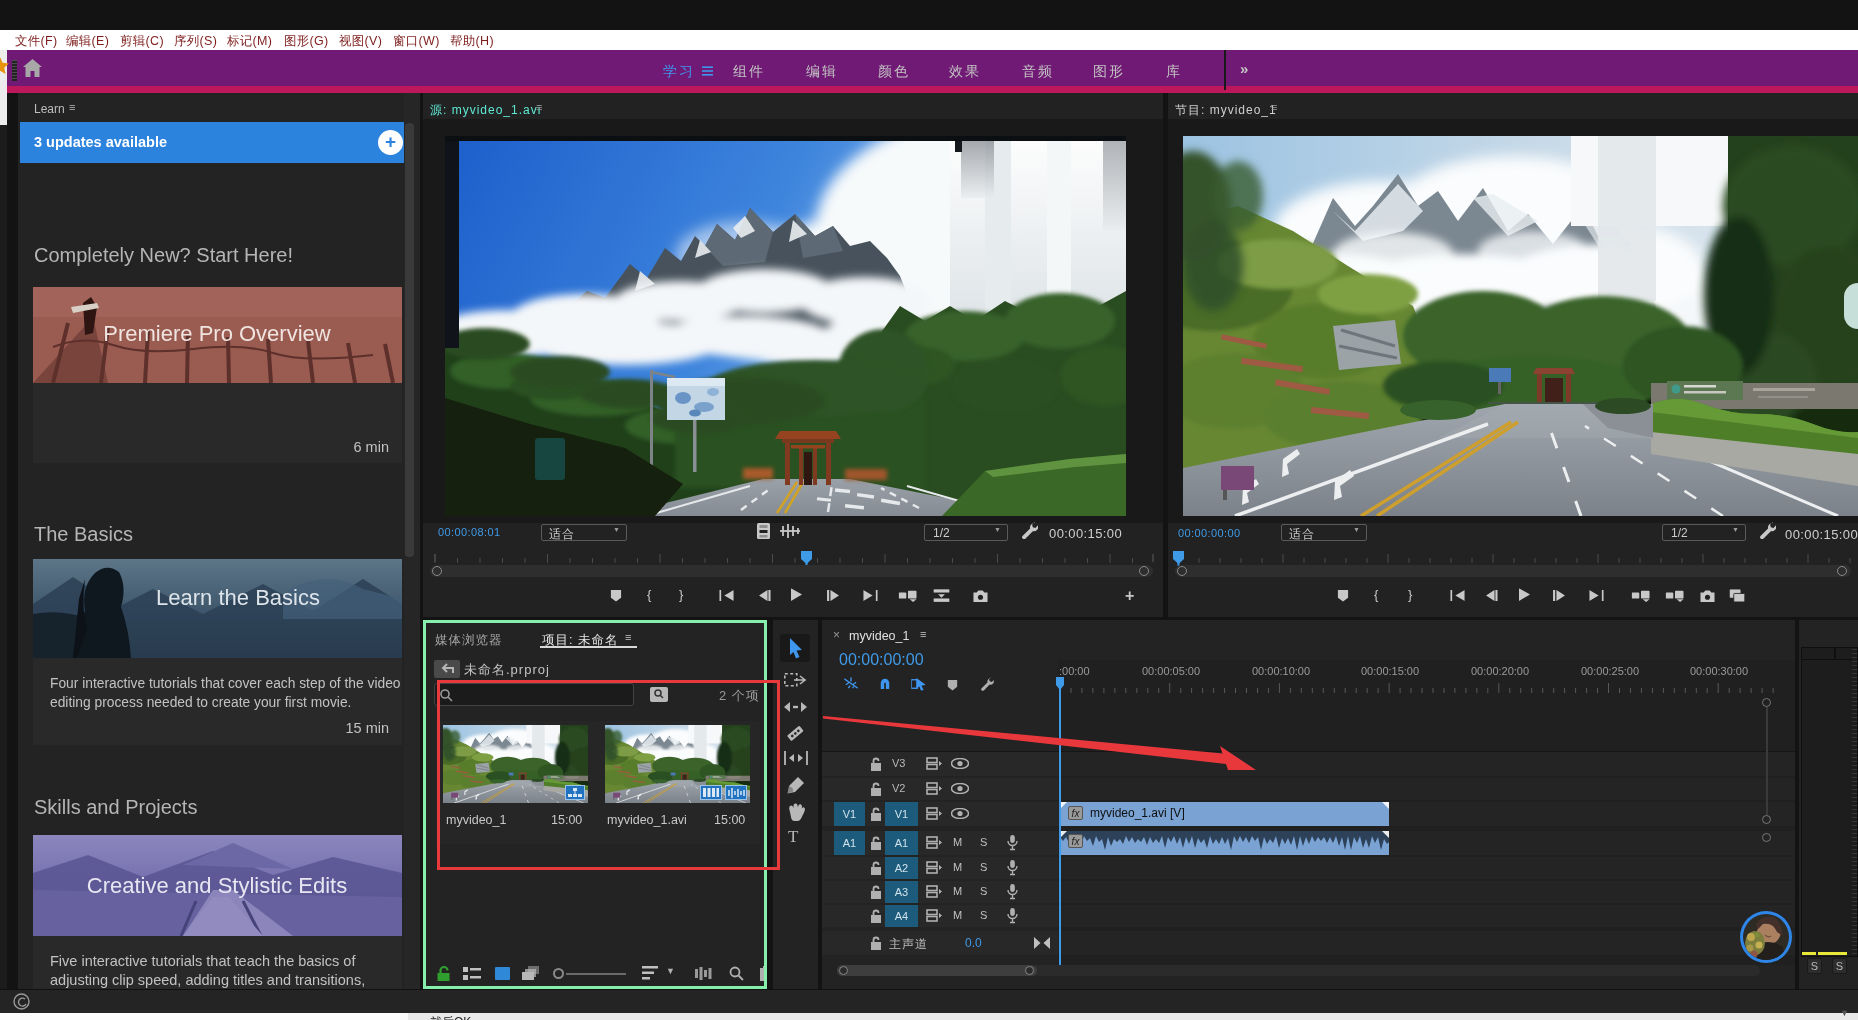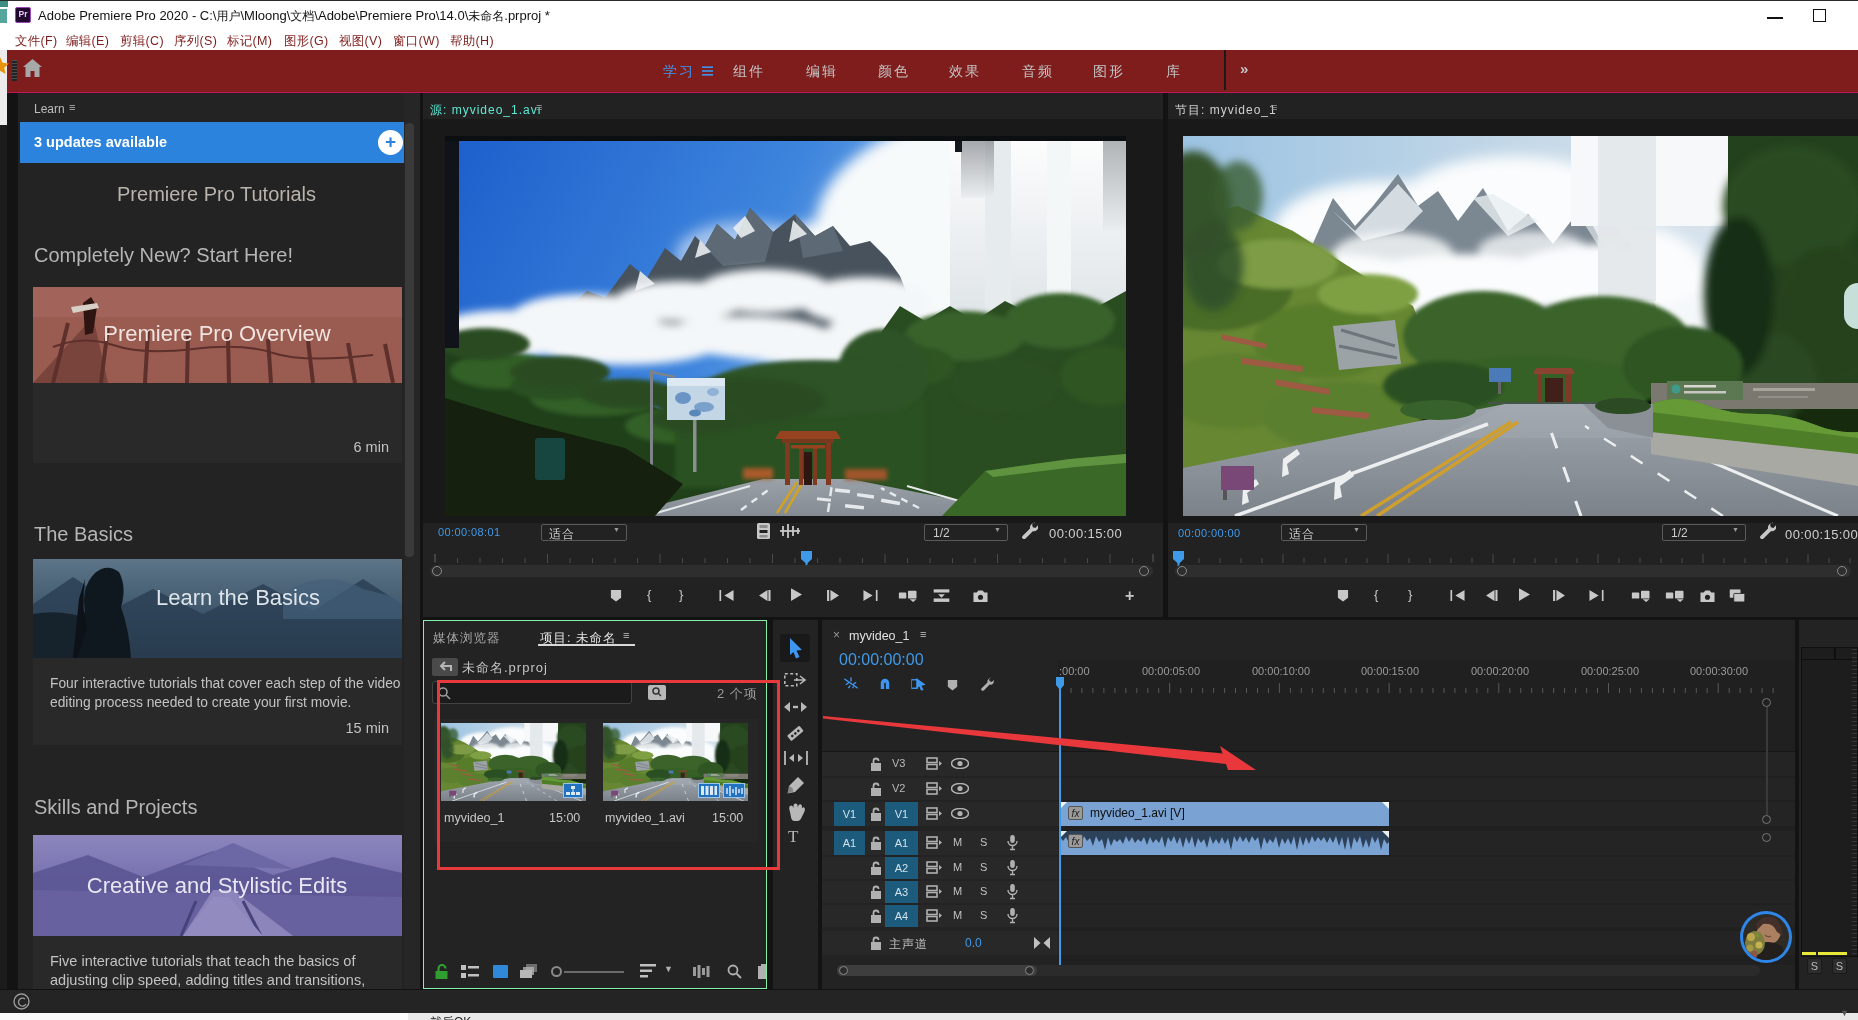--- a/index.html
+++ b/index.html
@@ -2,40 +2,31 @@
 <html><head><meta charset="utf-8">
 <style>
 *{margin:0;padding:0;box-sizing:border-box}
 html,body{width:1858px;height:1020px;overflow:hidden;background:#131313;font-family:"Liberation Sans",sans-serif}
 .abs{position:absolute}
 #app{position:absolute;left:0;top:0;width:1858px;height:1020px}
 
 #titlebar{left:0;top:0;width:1858px;height:30px;background:#fff}
 #menubar{left:0;top:30px;width:1858px;height:20px;background:#fff}
 .mitem{position:absolute;top:3px;font-size:12.5px;color:#7f1d1d;letter-spacing:.3px}
-#toolbar{left:0;top:50px;width:1858px;height:43px;background:#7f1d1d;border-bottom:1px solid #be185d}
+#toolbar{left:0;top:50px;width:1858px;height:43px;background:#701a75;border-bottom:7px solid #be185d}
 .wtab{position:absolute;top:13px;font-size:14px;color:#c3c3c3;letter-spacing:2px}
 .tc-b{color:#3f9ae8;font-size:11px;letter-spacing:.4px}
 .tc-w{color:#cfcfcf;font-size:13px;letter-spacing:.4px}
 .drop{position:absolute;height:17px;border:1px solid #5a5a5a;border-radius:2px;color:#ccc;font-size:12px}
 .ti{transform:scale(.85);transform-origin:center center}
 svg{display:block}
 .cjk{letter-spacing:1px}
 </style></head>
 <body>
 <div id="app">
-<div class="abs" id="titlebar">
-  <div class="abs" style="left:0;top:0;width:1858px;height:1px;background:#2a2a2a"></div>
-  <div class="abs" style="left:0;top:1px;width:8px;height:6px;background:#3f8e84"></div>
-  <div class="abs" style="left:0;top:9px;width:7px;height:14px;background:#56a79b"></div>
-  <div class="abs" style="left:15px;top:7px;width:16px;height:16px;background:#220a2e;border:1.5px solid #9a4ab8;border-radius:2px;color:#e5c7f2;font-size:8.5px;font-weight:bold;text-align:center;line-height:12px">Pr</div>
-  <div class="abs" style="left:38px;top:8px;font-size:13px;color:#111">Adobe Premiere Pro 2020 - C:\<span style="font-size:12px">用户</span>\Mloong\<span style="font-size:12px">文档</span>\Adobe\Premiere Pro\14.0\<span style="font-size:12px">未命名</span>.prproj *</div>
-  <div class="abs" style="left:1767px;top:17px;width:16px;height:1.5px;background:#111"></div>
-  <div class="abs" style="left:1813px;top:9px;width:13px;height:13px;border:1.5px solid #111"></div>
-</div>
 <div class="abs" id="menubar">
   <span class="mitem" style="left:15px">文件(F)</span>
   <span class="mitem" style="left:66px">编辑(E)</span>
   <span class="mitem" style="left:120px">剪辑(C)</span>
   <span class="mitem" style="left:174px">序列(S)</span>
   <span class="mitem" style="left:227px">标记(M)</span>
   <span class="mitem" style="left:284px">图形(G)</span>
   <span class="mitem" style="left:339px">视图(V)</span>
   <span class="mitem" style="left:393px">窗口(W)</span>
   <span class="mitem" style="left:450px">帮助(H)</span>
@@ -70,21 +61,20 @@
         <path d="M9 0 L11.6 5.8 L18 6.5 L13.2 10.8 L14.6 17 L9 13.7 L3.4 17 L4.8 10.8 L0 6.5 L6.4 5.8 Z" fill="#e8930c"></path>
       </svg>
 </div>
 <div class="abs" id="learn" style="left:18px;top:93px;width:397px;height:896px;background:#232323;overflow:hidden">
   <span class="abs" style="left:16px;top:9px;font-size:12px;color:#bdbdbd">Learn</span>
   <span class="abs" style="left:51px;top:8px;font-size:11px;color:#bdbdbd">≡</span>
   <div class="abs" style="left:2px;top:29px;width:394px;height:41px;background:#2b83de">
     <span style="position:absolute;left:14px;top:12px;color:#fff;font-size:14.5px;font-weight:bold">3 updates available</span>
     <div style="position:absolute;left:358px;top:8px;width:25px;height:25px;border-radius:50%;background:#fff;color:#2b83de;text-align:center;font-size:19px;line-height:24px;font-weight:bold">+</div>
   </div>
-  <div class="abs" style="left:0;top:90px;width:397px;text-align:center;font-size:20px;color:#b9b3ac">Premiere Pro Tutorials</div>
   <div class="abs" style="left:16px;top:151px;font-size:20px;color:#b5b5b5">Completely New? Start Here!</div>
   <div class="abs" style="left:15px;top:194px;width:369px;height:176px;background:#292929">
     <svg width="369" height="96" viewBox="0 0 369 96" preserveAspectRatio="none">
       <rect width="369" height="96" fill="#9a5b51"></rect>
       <rect width="369" height="30" fill="#a2635a"></rect>
       <path d="M0 96 L60 30 L75 96 Z" fill="#6b3a33" opacity=".7"></path>
       <g stroke="#5e302b" stroke-width="4">
         <line x1="35" y1="36" x2="20" y2="96"></line>
             <line x1="75" y1="40" x2="68" y2="96"></line>
         <line x1="115" y1="44" x2="112" y2="96"></line>
@@ -664,21 +654,21 @@
         <path d="M0 3 h4 l2 -2.5 h5 L13 3 h4 v11 H0 Z" fill="#c8c8c8"></path>
         <circle cx="8.5" cy="8.5" r="3" fill="#212121"></circle>
       </svg>
   <svg class="abs ti" style="left:560px;top:495px" width="20" height="16" viewBox="0 0 20 16">
         <g fill="#c8c8c8">
           <rect x="0" y="0" width="13" height="10" rx="1"></rect>
           <rect x="5" y="5" width="13" height="10" rx="1" stroke="#212121" stroke-width="1"></rect>
         </g>
       </svg>
 </div>
-<div class="abs" id="project" style="left:423px;top:620px;width:344px;height:369px;background:#232323;border:1px solid #86efac;overflow:hidden">
+<div class="abs" id="project" style="left:423px;top:620px;width:344px;height:369px;background:#232323;border:3px solid #86efac;overflow:hidden">
   <span class="abs cjk" style="left:9px;top:9px;font-size:12.5px;color:#a8a8a8">媒体浏览器</span>
   <span class="abs cjk" style="left:116px;top:9px;font-size:12.5px;color:#e4e4e4">项目: 未命名</span>
   <span class="abs" style="left:199px;top:8px;font-size:11px;color:#c8c8c8">≡</span>
   <div class="abs" style="left:114px;top:23px;width:97px;height:2px;background:#d8d8d8"></div>
   <svg class="abs" style="left:8px;top:37px" width="26" height="18" viewBox="0 0 26 18">
         <rect width="26" height="18" rx="2" fill="#4a4a4a"></rect>
         <path d="M19 13 v-5 h-9 M13 4 l-4 4 4 4" stroke="#b5b5b5" stroke-width="2" fill="none"></path>
       </svg>
   <span class="abs cjk" style="left:38px;top:38px;font-size:13px;color:#c4c4c4">未命名.prproj</span>
   <div class="abs" style="left:8px;top:60px;width:200px;height:23px;background:#1b1b1b;border:1px solid #434343;border-radius:3px">

